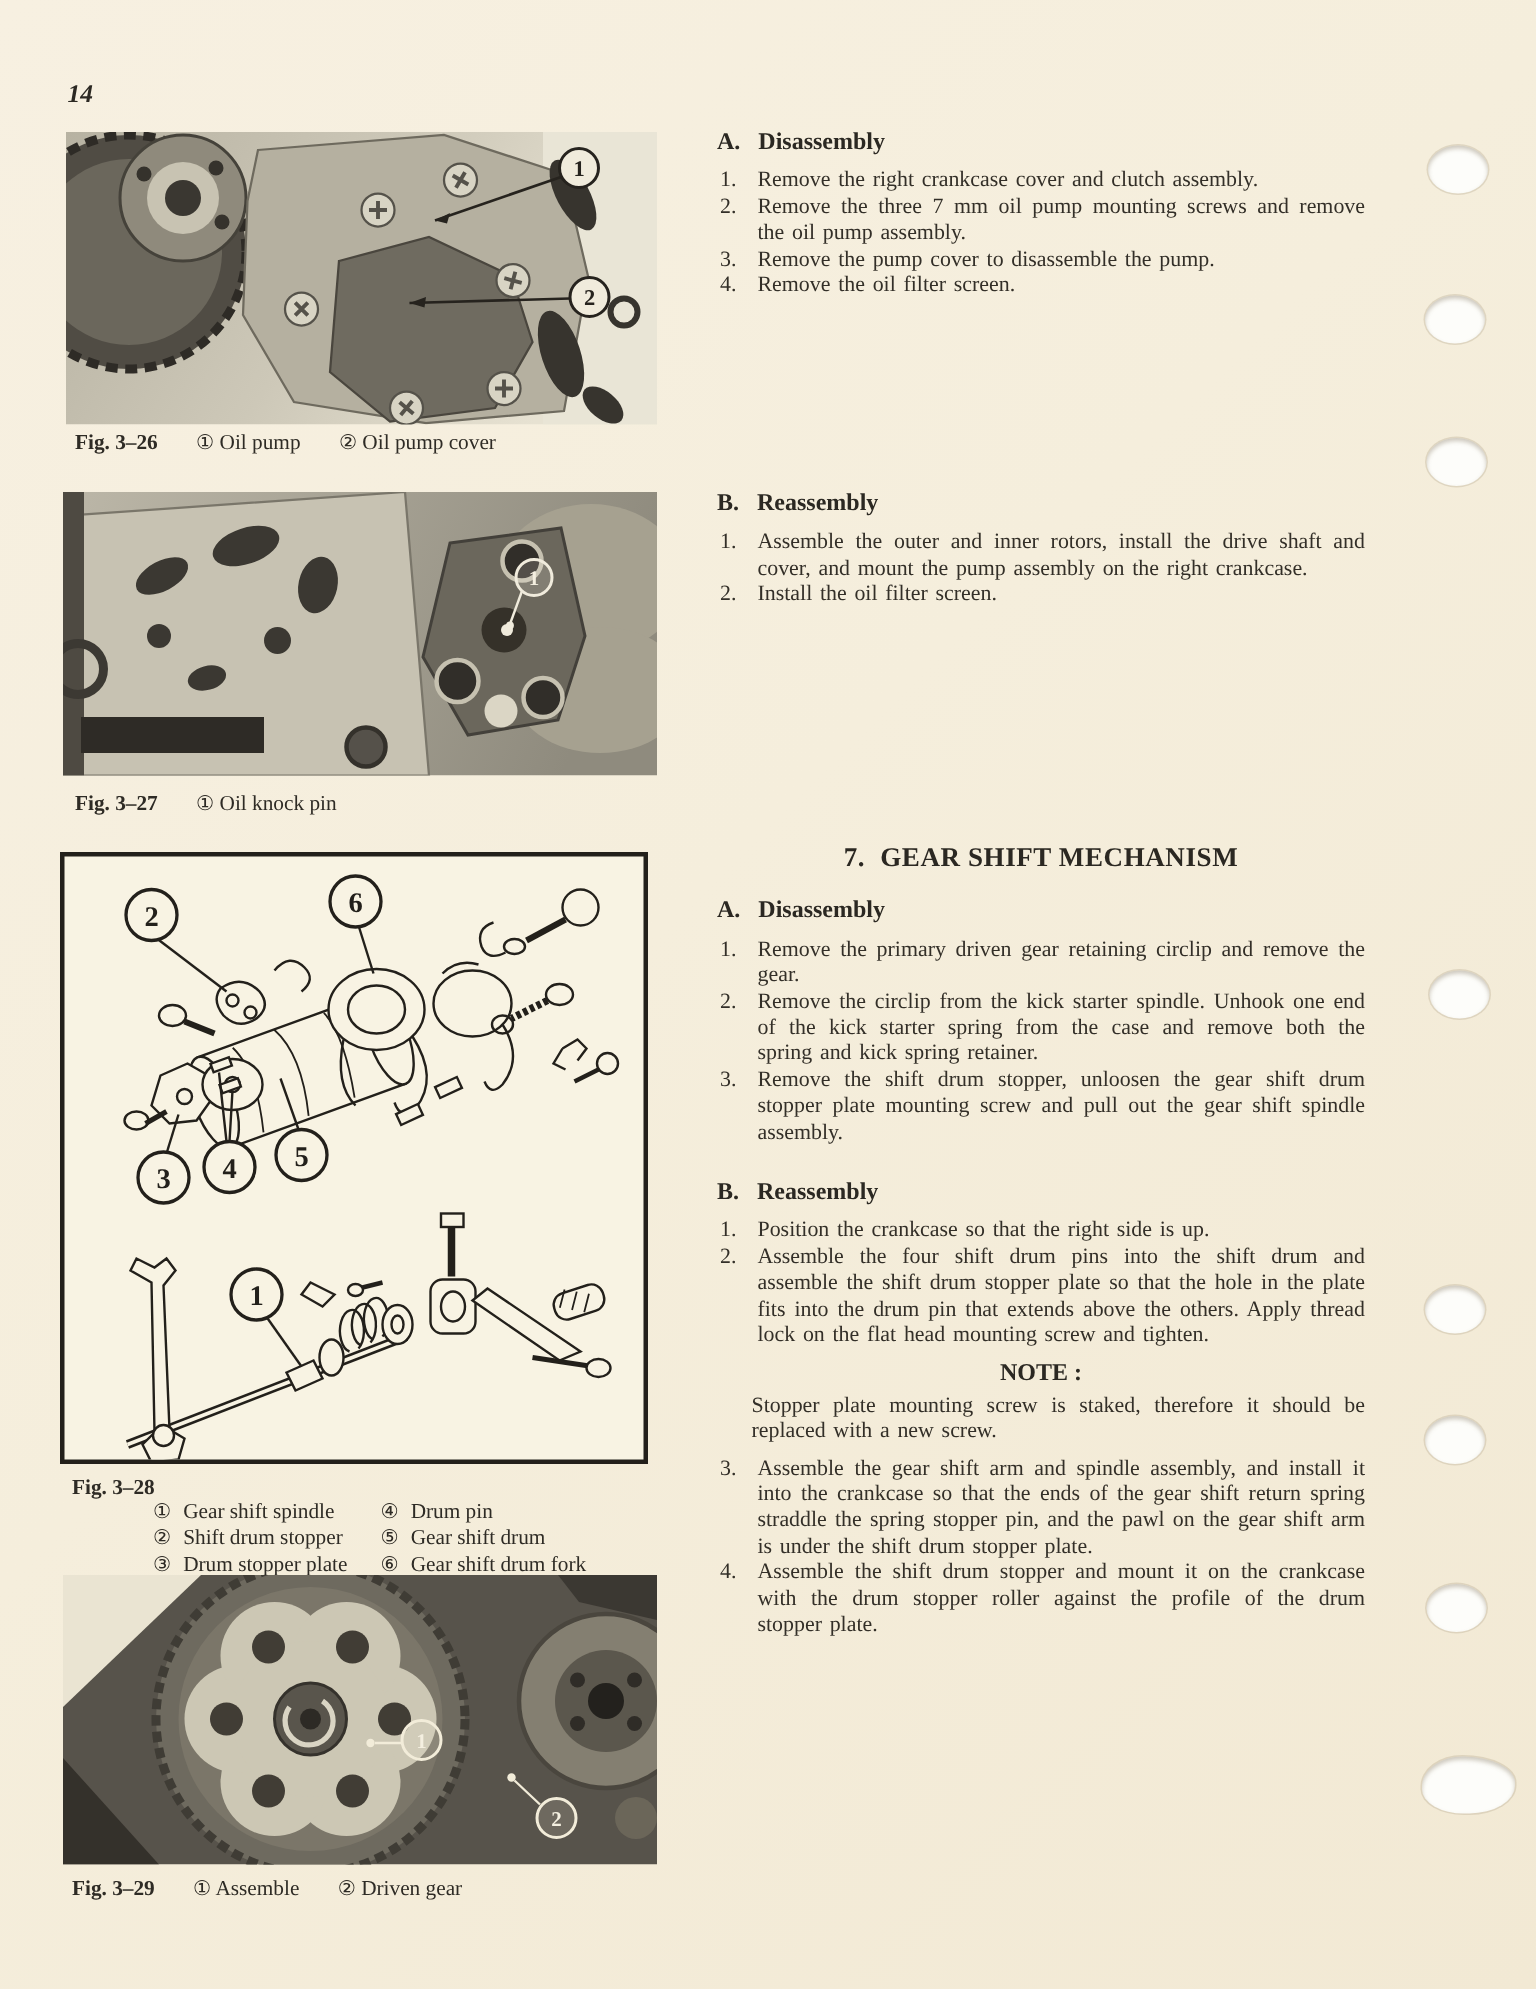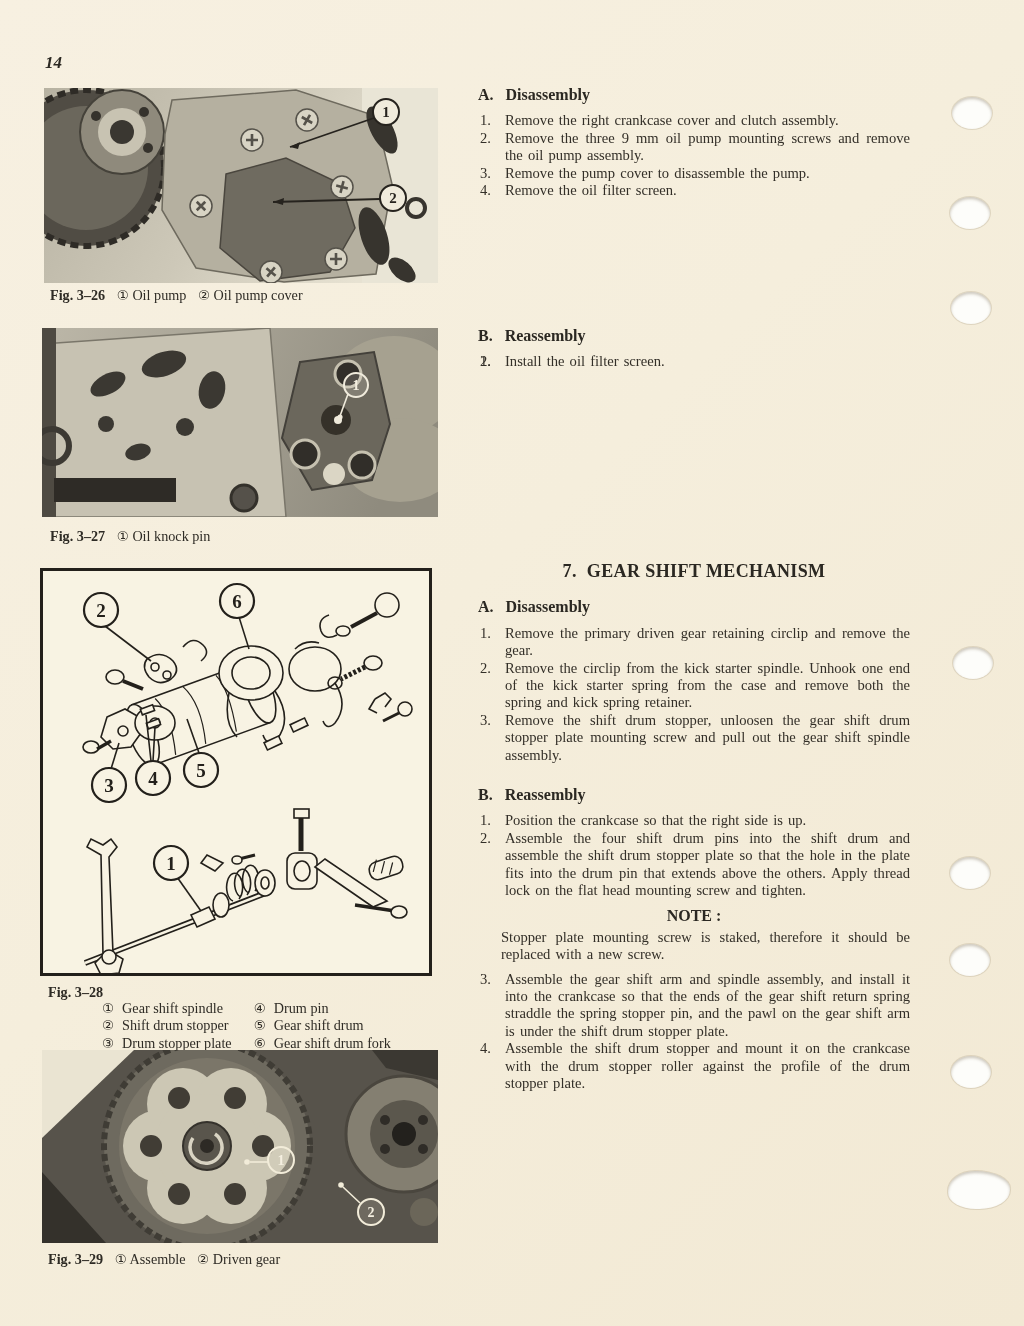--- a/index.html
+++ b/index.html
@@ -19,21 +19,21 @@
   .h-main .gap{display:inline-block; width:10px;}
   .step{position:relative; padding-left:27px; text-align:justify; word-spacing:1.5px;}
   .step .n{position:absolute; left:2px; top:0;}
   .note-label{font-size:16px; font-weight:bold; margin:8px 0 4px 0; color:#2b2822;text-align:center;}
   .note-body{padding-left:23px; text-align:justify; word-spacing:1.5px;}
   
   .photo{position:absolute; display:block;}
   .fig-cap{position:absolute; font-size:14.2px; color:#2e2b25; white-space:nowrap;}
   .fig-cap b{font-weight:bold;text-align:right;}
   .badge{font-family:"DejaVu Sans", sans-serif; font-size:13.5px;}
-  .cap-item{margin-left:8px;}
+  .cap-item{margin-left:22px;}
   .diagram-box{position:absolute; background:#f8f3e3; border:3px solid #23201b;}
   .legend{position:absolute; font-size:14.2px; line-height:16.4px; color:#2e2b25;}
   .legend table{border-collapse:collapse;}
   .legend td{padding:0 0 1px 0; white-space:nowrap;}
   .legend td.c2{padding-left:22px;}
   .legend .badge{margin-right:8px;}
   
   .hole{
     position:absolute; width:40px; height:32px; border-radius:50%;
     background:#fdfdfa;
@@ -354,28 +354,28 @@
   </svg>
   <div class="fig-cap" style="left:48px; top:1251px;">
     <b>Fig. 3–29</b>
     <span class="cap-item"><span class="badge">①</span> <span>Assemble</span></span>
     <span class="cap-item"><span class="badge">②</span> <span>Driven gear</span></span>
   </div>
 
   <div class="rc" style="top:86px;">
     <div class="h-sub"><span>A.</span><span class="gap"></span><span>Disassembly</span></div>
     <div class="step"><span class="n">1.</span><span>Remove the right crankcase cover and clutch assembly.</span></div>
-    <div class="step"><span class="n">2.</span><span>Remove the three 9 mm oil pump mounting screws and remove the oil pump assembly.</span></div>
+    <div class="step"><span class="n">2.</span><span>Remove the three 7 mm oil pump mounting screws and remove the oil pump assembly.</span></div>
     <div class="step"><span class="n">3.</span><span>Remove the pump cover to disassemble the pump.</span></div>
     <div class="step"><span class="n">4.</span><span>Remove the oil filter screen.</span></div>
   </div>
 
   <div class="rc" style="top:327px;">
     <div class="h-sub"><span>B.</span><span class="gap"></span><span>Reassembly</span></div>
-    <div class="step"><span class="n">1.</span></div>
+    <div class="step"><span class="n">1.</span><span>Assemble the outer and inner rotors, install the drive shaft and cover, and mount the pump assembly on the right crankcase.</span></div>
     <div class="step"><span class="n">2.</span><span>Install the oil filter screen.</span></div>
   </div>
 
   <div class="rc" style="top:563px;">
     <div class="h-main"><span>7.</span><span class="gap"></span><span>GEAR SHIFT MECHANISM</span></div>
     <div class="h-sub"><span>A.</span><span class="gap"></span><span>Disassembly</span></div>
     <div class="step"><span class="n">1.</span><span>Remove the primary driven gear retaining circlip and remove the gear.</span></div>
     <div class="step"><span class="n">2.</span><span>Remove the circlip from the kick starter spindle.  Unhook one end of the kick starter spring from the case and remove both the spring and kick spring retainer.</span></div>
     <div class="step"><span class="n">3.</span><span>Remove the shift drum stopper, unloosen the gear shift drum stopper plate mounting screw and pull out the gear shift spindle assembly.</span></div>
   </div>

